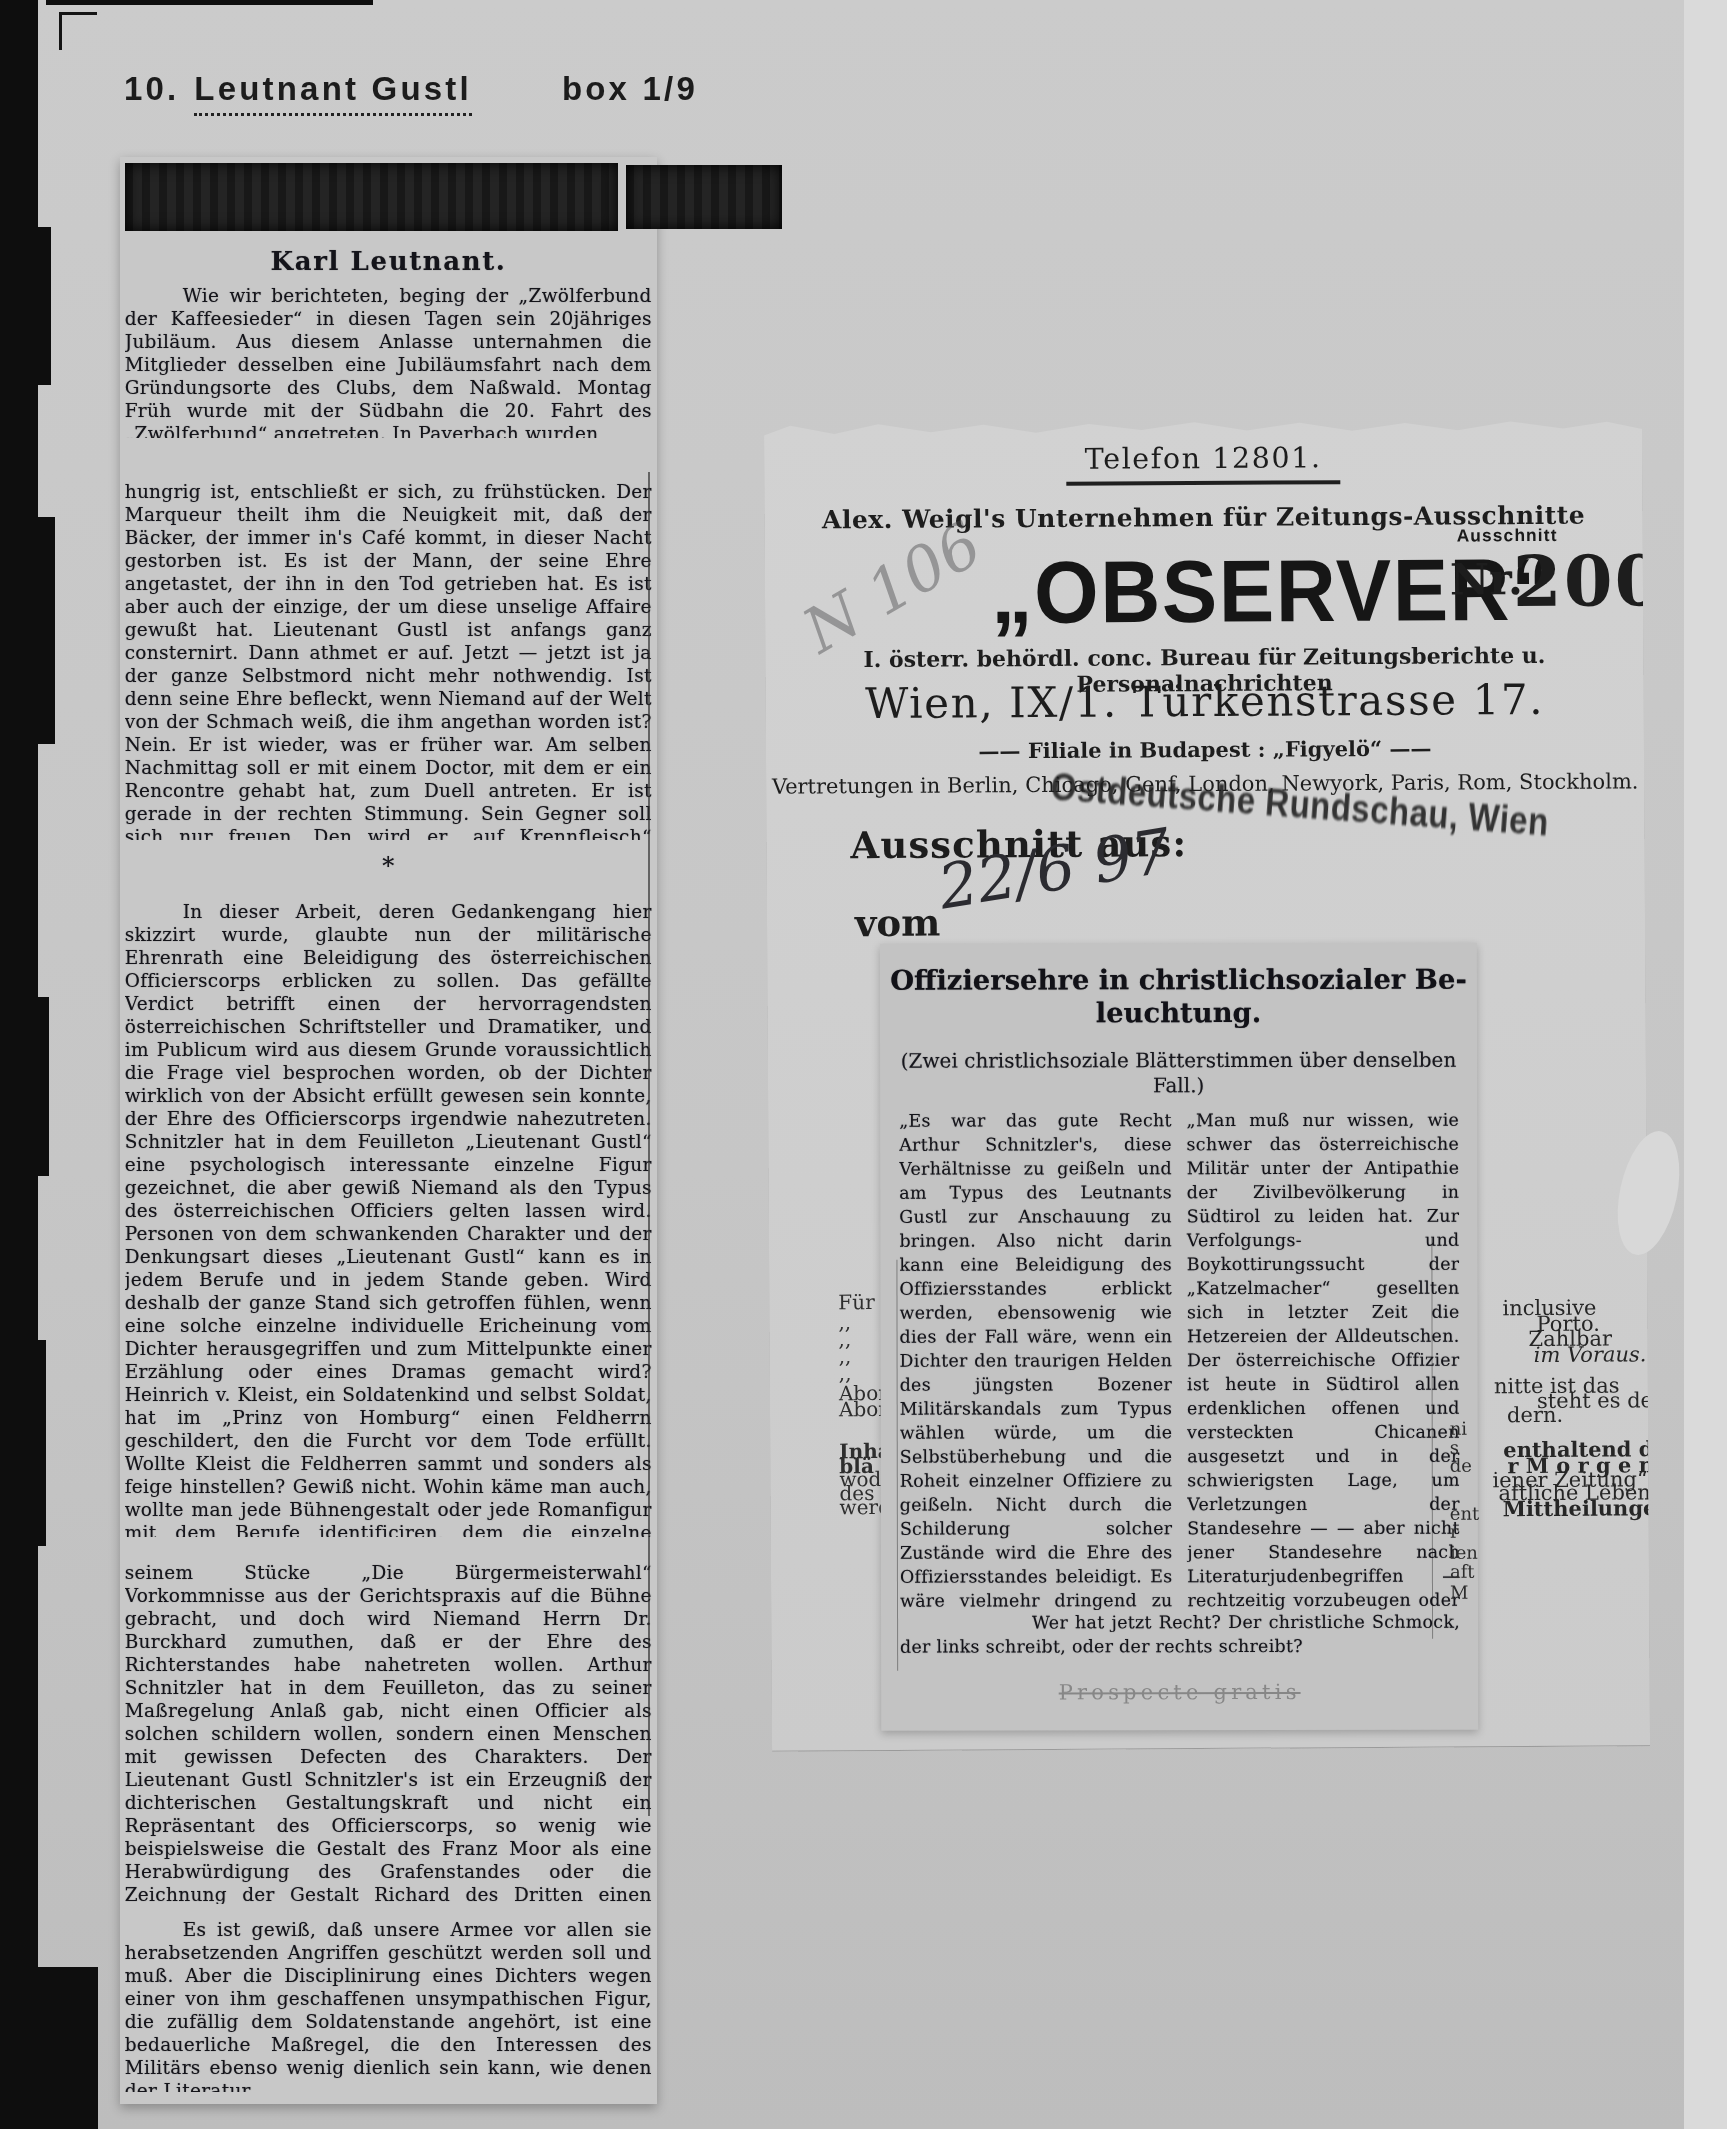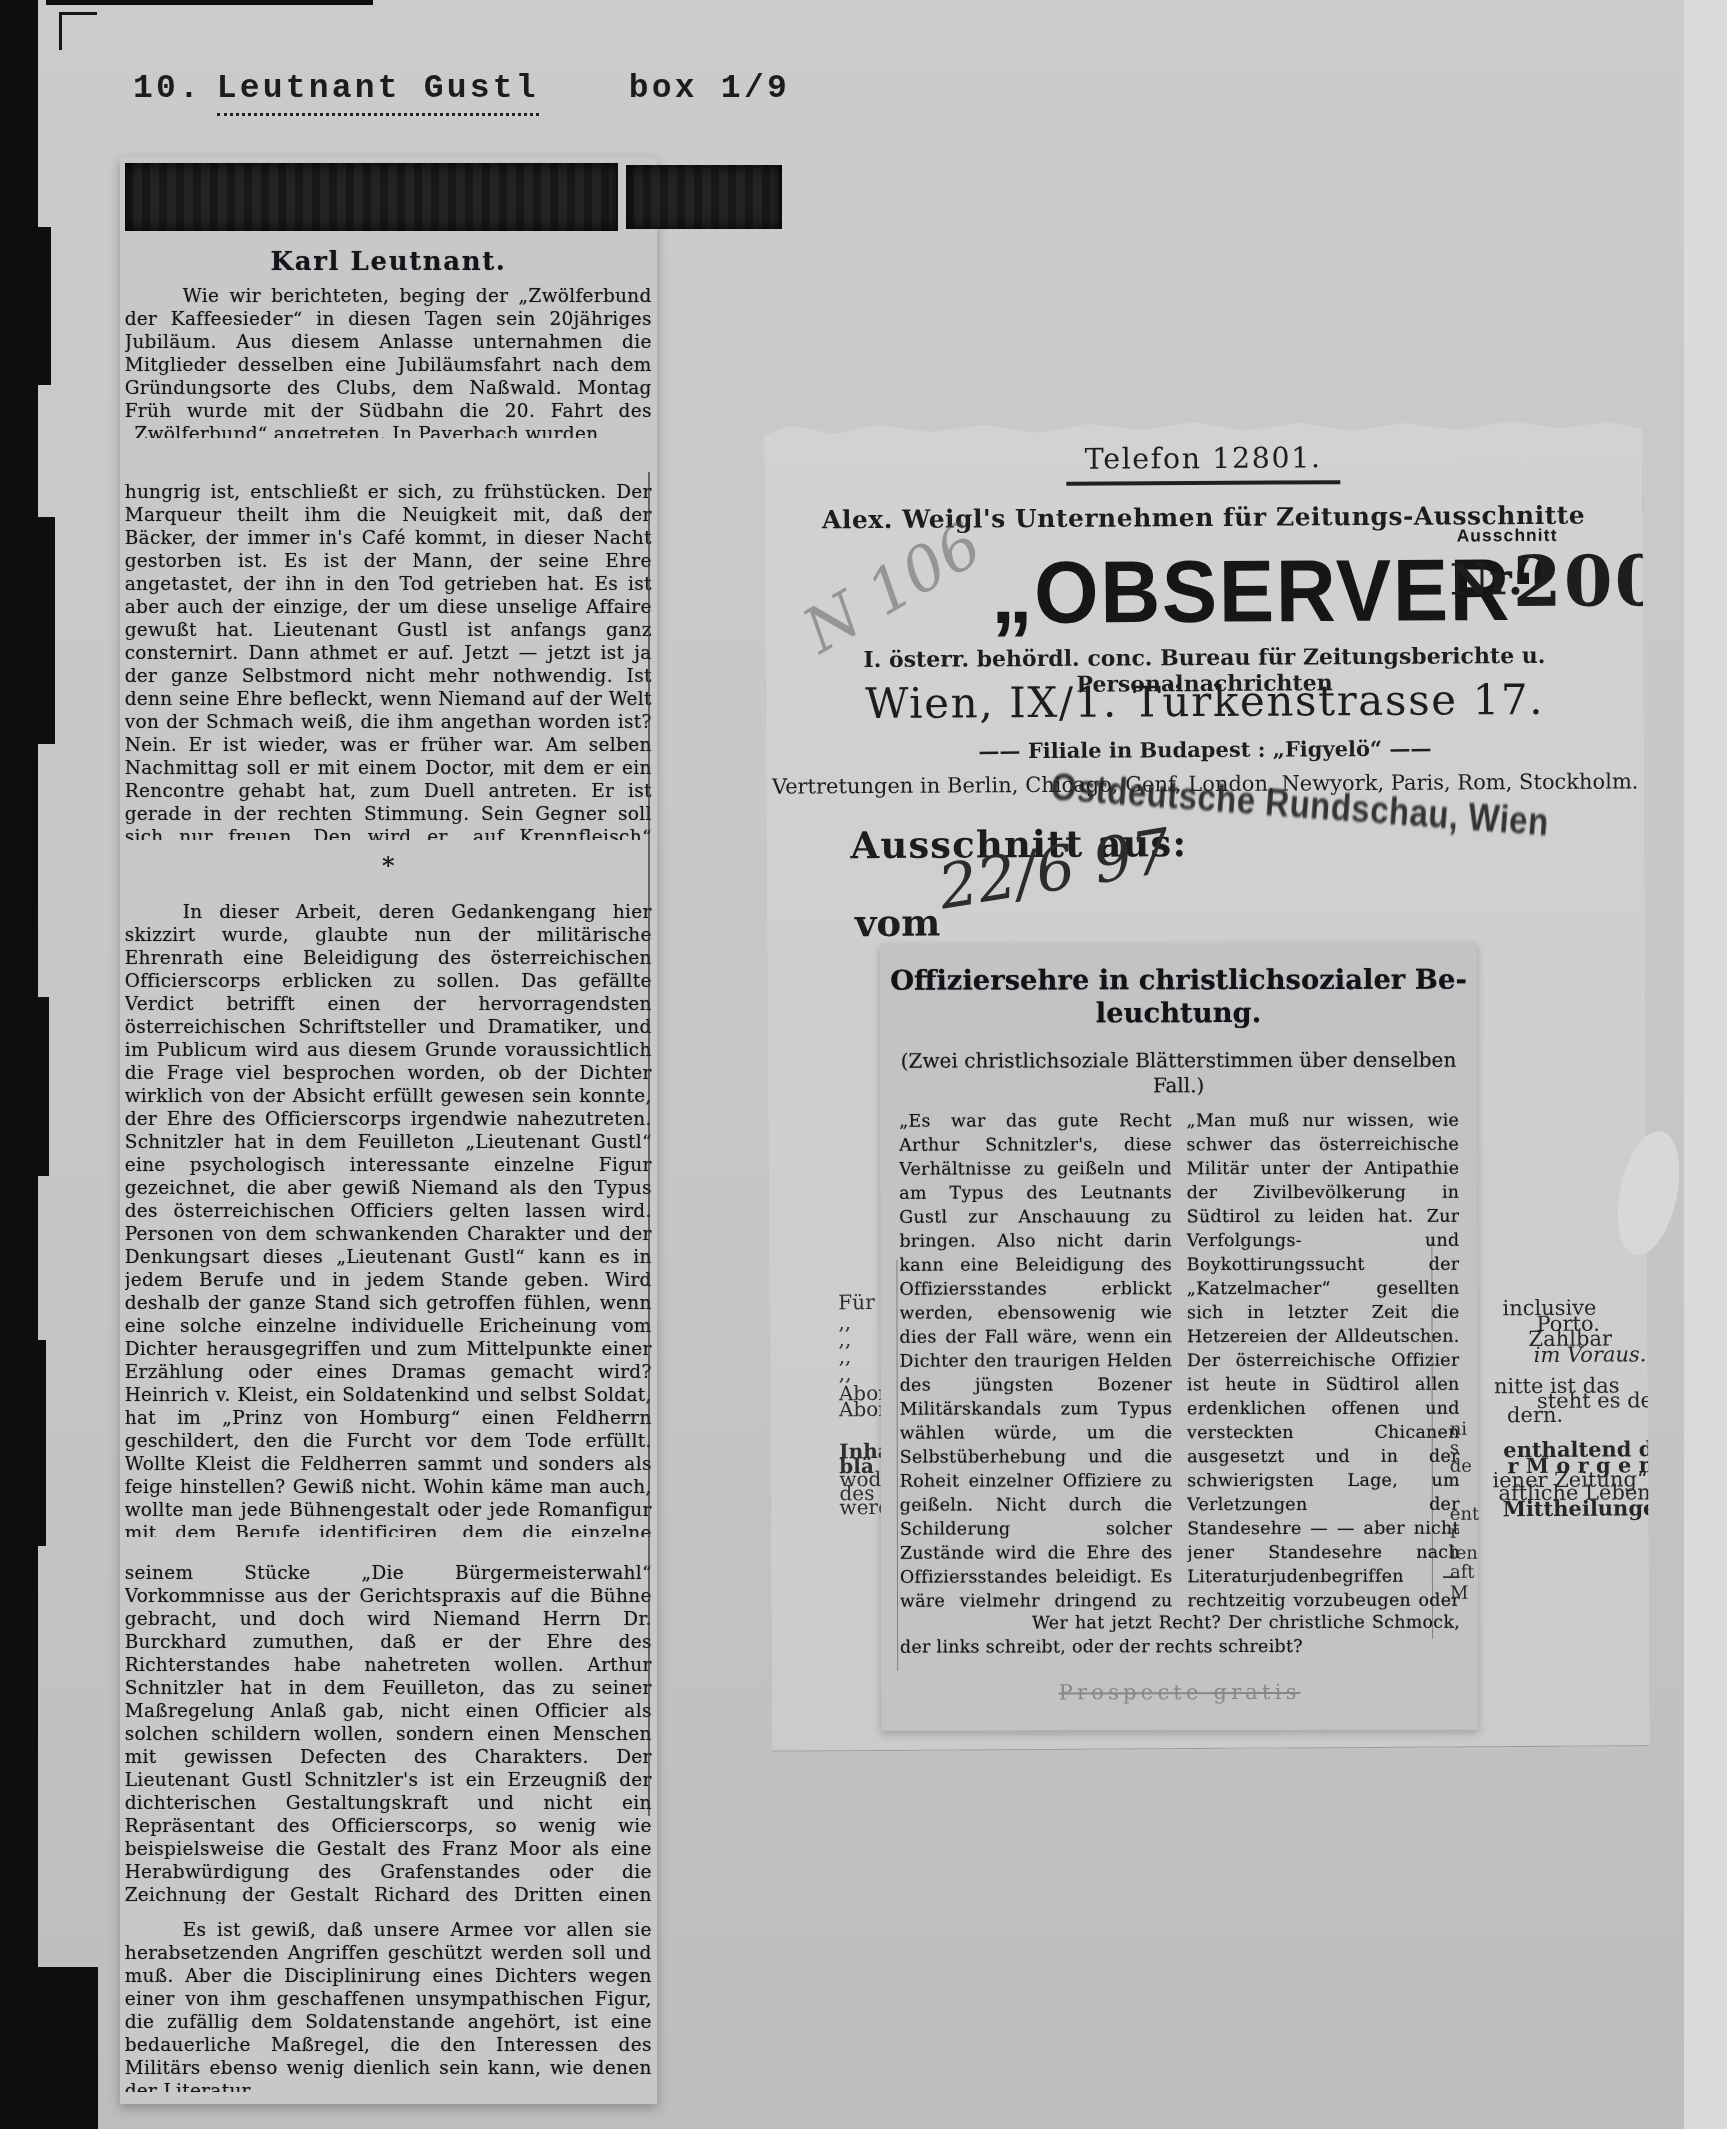--- a/index.html
+++ b/index.html
@@ -1,21 +1,21 @@
 <!DOCTYPE html>
 <html style="font-size:8.4px"><head>
 <meta charset="utf-8">
 <style>
   html,body{margin:0;padding:0;background:#000;}
   #canvas{position:relative;width:1728px;height:2129px;overflow:hidden;
           background:linear-gradient(180deg,#cbcbcb 0%,#c6c6c6 55%,#bdbdbd 100%);
           font-family:"DejaVu Serif",serif;color:#1a1a1a;}
   .blk{position:absolute;background:#0e0e0e;}
   
-  .typelabel{position:absolute;left:133px;top:70px;font-family:Liberation Mono, monospace;
+  .typelabel{position:absolute;left:124px;top:70px;font-family:Liberation Sans, sans-serif;
              font-weight:700;font-size:33px;color:#1c1c1c;letter-spacing:3.2px;white-space:nowrap;}
   .typelabel .tl-title{border-bottom:3.7px dotted #222;padding-bottom:6.3px;margin-left:14.8px;}
   .typelabel .tl-box{margin-left:90px;}
   
   .corner{position:absolute;left:59px;top:11.6px;width:35px;height:35px;
           border-left:3.7px solid #141414;border-top:3.7px solid #141414;}
   
   #left-clip{position:absolute;left:120px;top:157px;width:537px;height:1947px;
              background:#c8c8c8;box-shadow:0 4.2px 10.5px rgba(0,0,0,.28);}
   .darkband{position:absolute;background:

